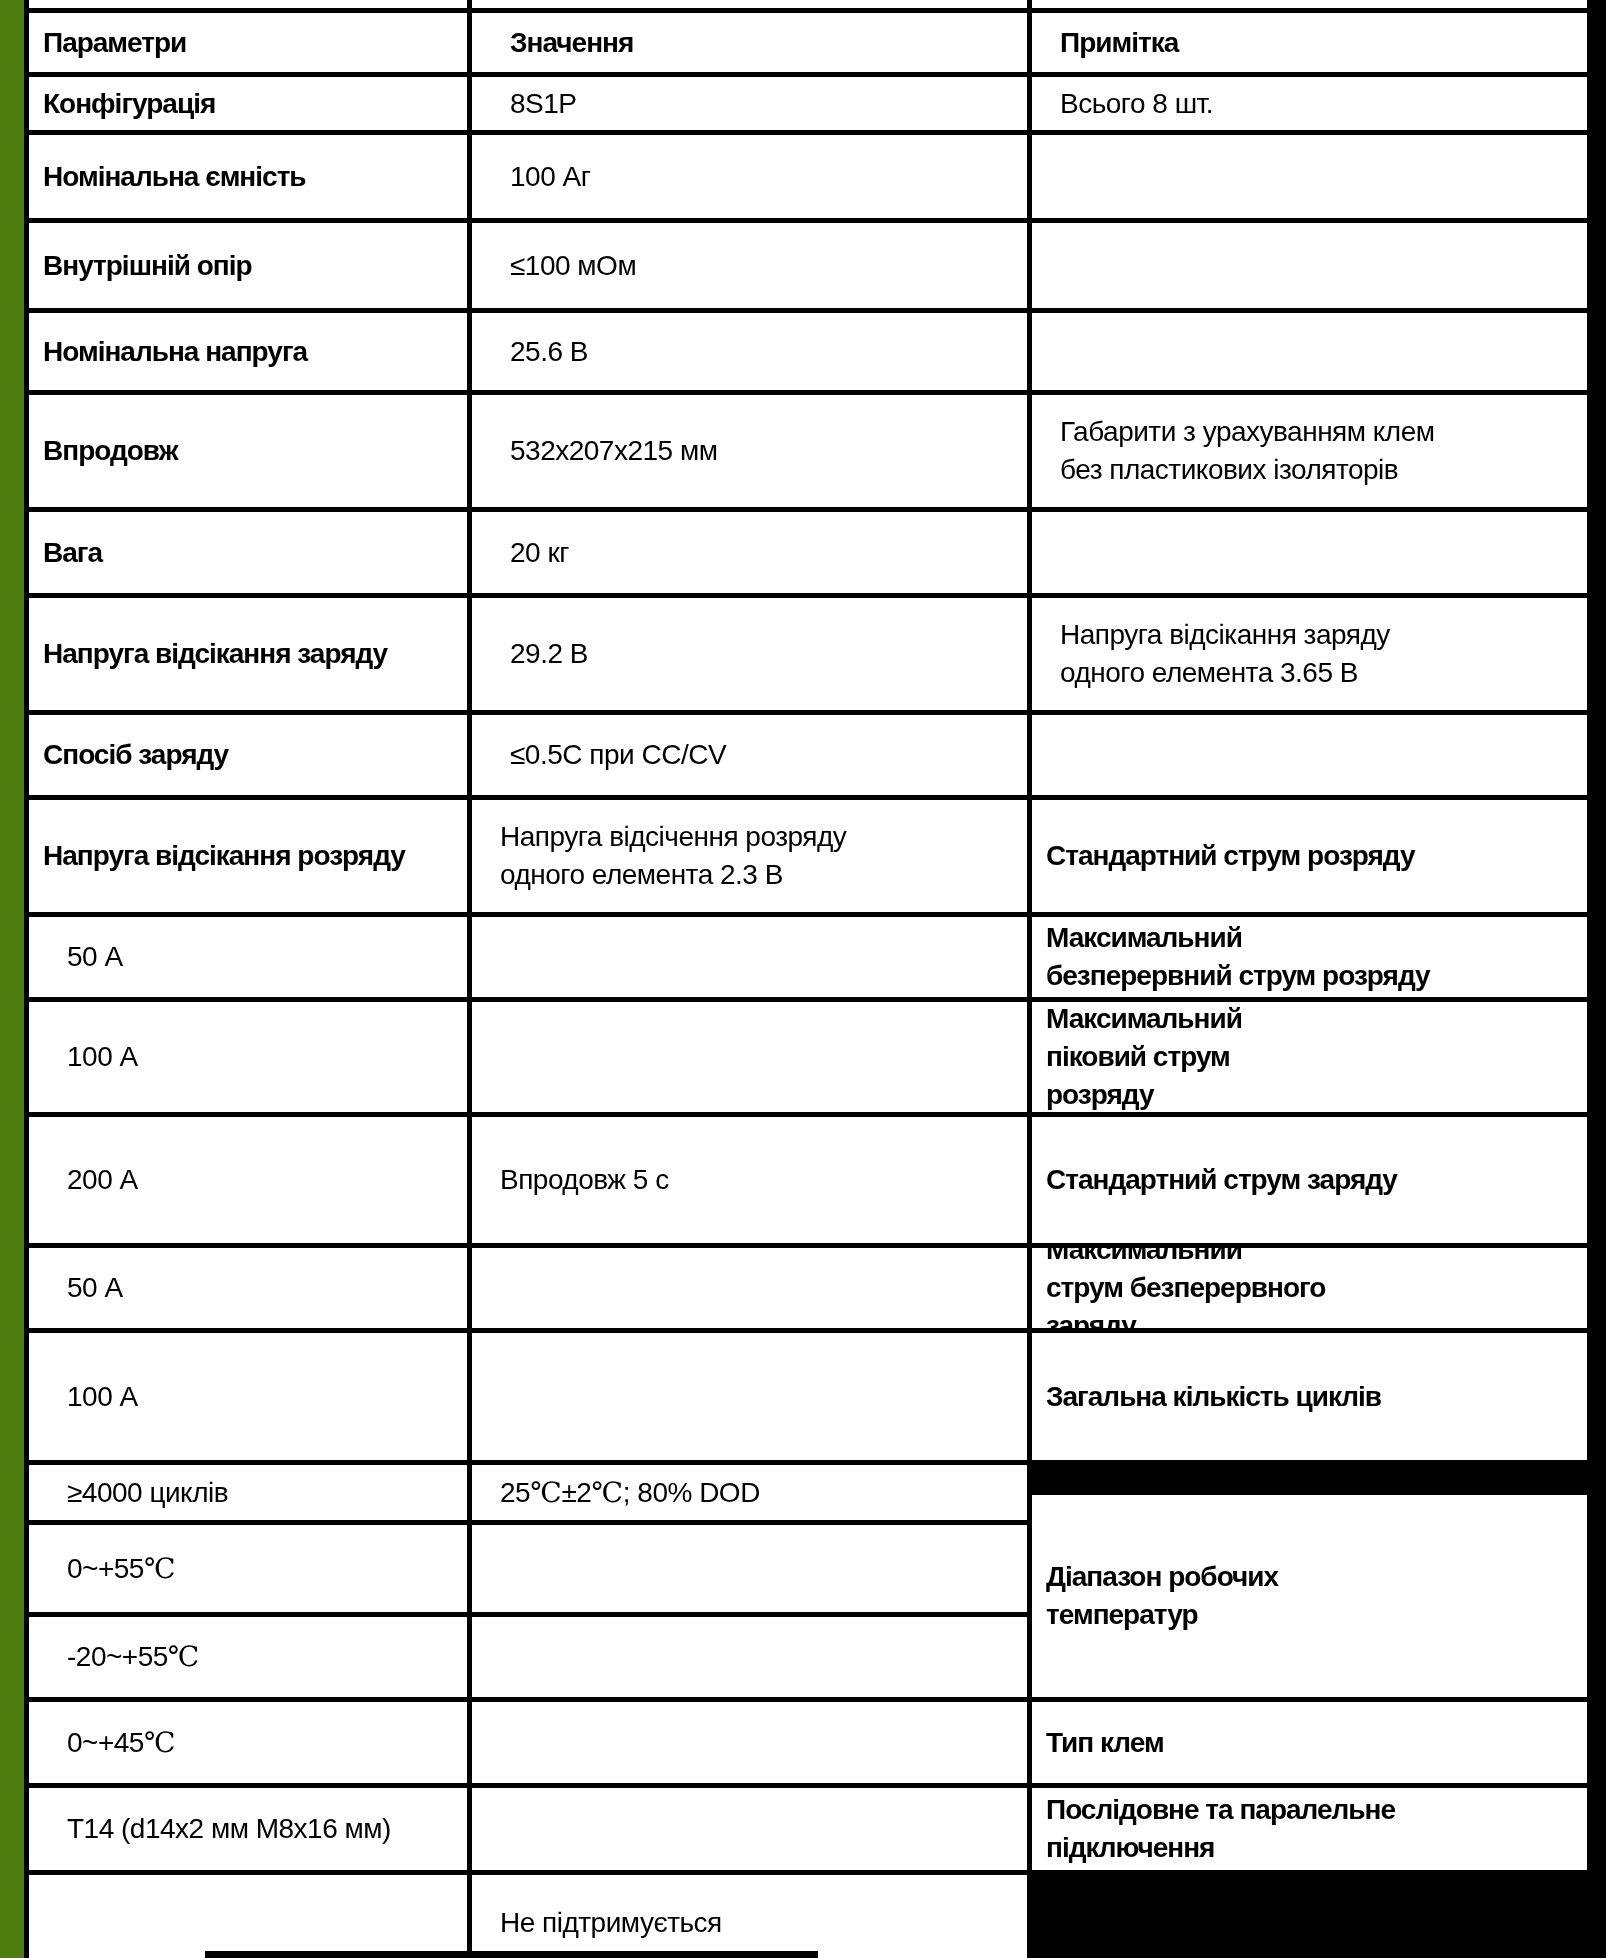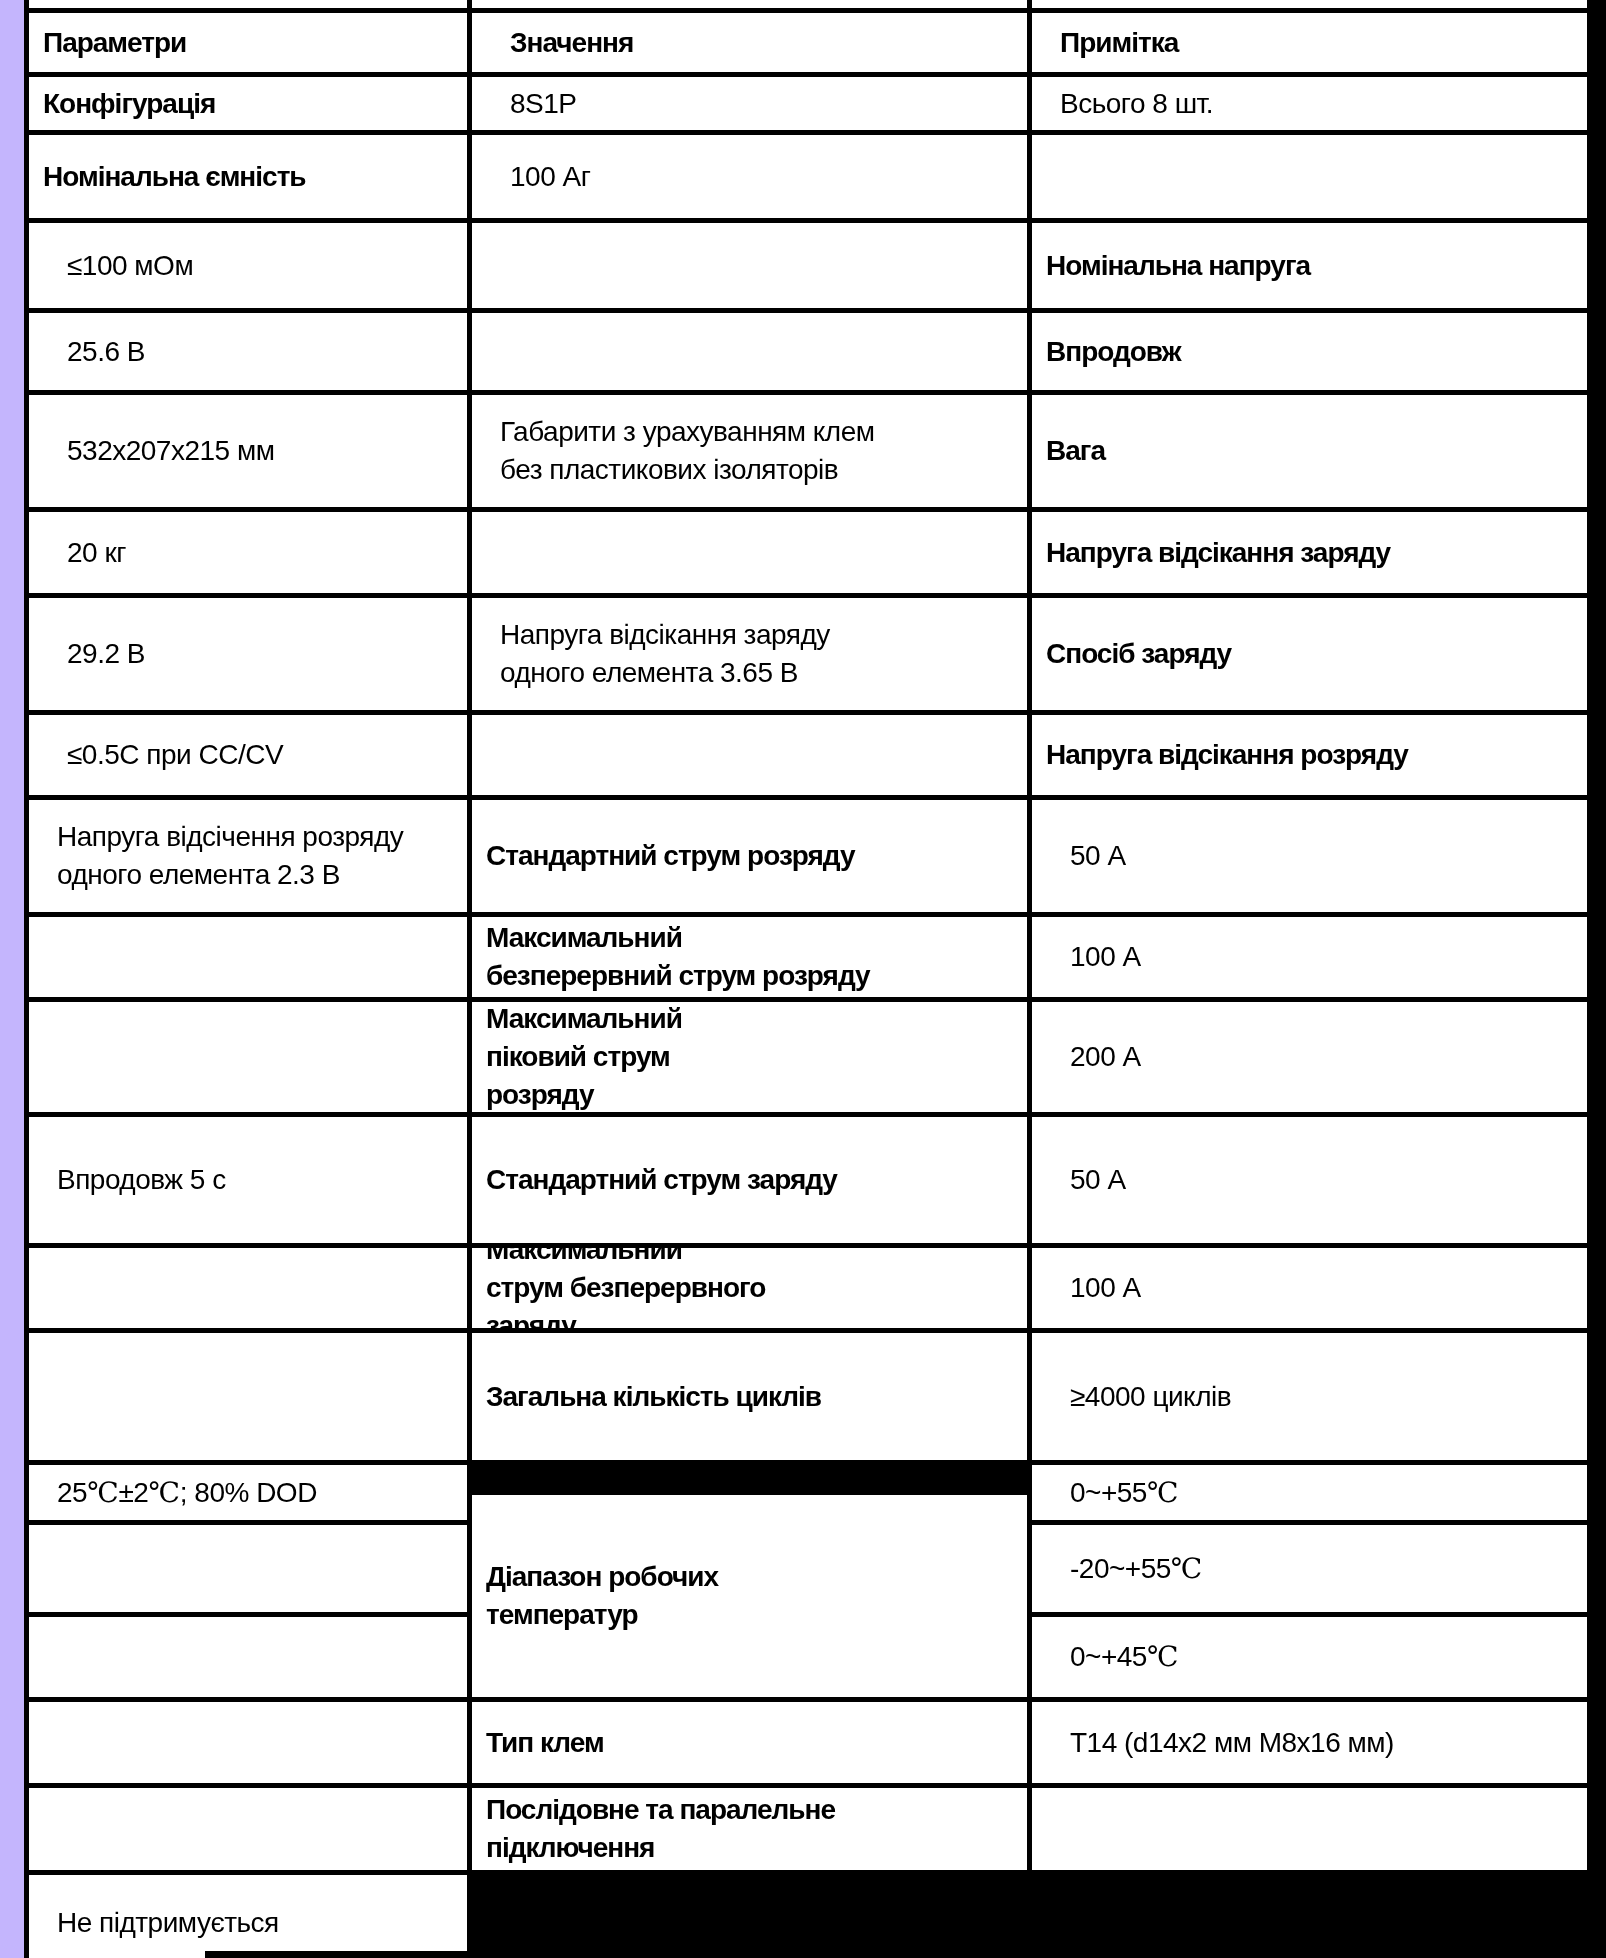--- a/index.html
+++ b/index.html
@@ -3,21 +3,21 @@
 <meta charset="utf-8">
 <style>
   * { box-sizing: border-box; margin: 0; padding: 0; }
   html, body { background: #ffffff; }
   body { font-family: "Liberation Sans", sans-serif; }
 
   .page {
     position: relative;
     width: 1606px;
     height: 1958px;
-    background: #c4b5fd;
+    background: #4d7c0f;
     overflow: hidden;
   }
 
   .spec-table {
     position: absolute;
     left: 24px;
     top: 0;
     width: 1594px;
     height: 1970px;
     background: #000000;
@@ -76,20 +76,21 @@
     <div class="cell c3 bold">Примітка</div>
 
     <div class="cell c1 bold">Конфігурація</div>
     <div class="cell c2">8S1P</div>
     <div class="cell c3">Всього 8 шт.</div>
 
     <div class="cell c1 bold">Номінальна ємність</div>
     <div class="cell c2">100 Аг</div>
     <div class="cell c3"></div>
 
+    <div class="cell c1 bold">Внутрішній опір</div>
     <div class="cell c2">≤100 мОм</div>
     <div class="cell c3"></div>
 
     <div class="cell c1 bold">Номінальна напруга</div>
     <div class="cell c2">25.6 В</div>
     <div class="cell c3"></div>
 
     <div class="cell c1 bold">Впродовж</div>
     <div class="cell c2">532х207х215 мм</div>
     <div class="cell c3">Габарити з урахуванням клем

